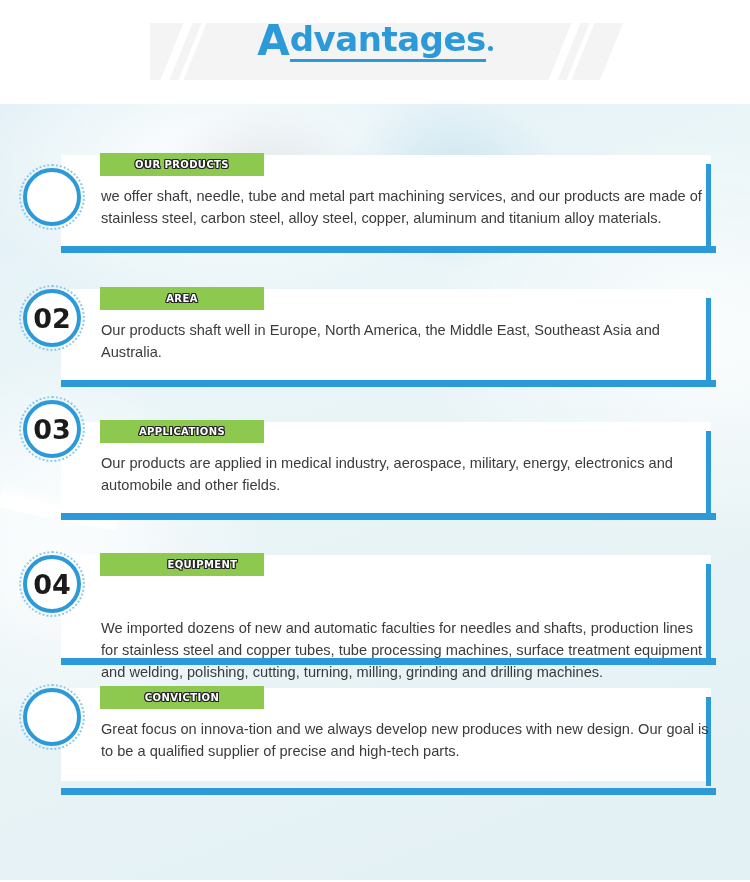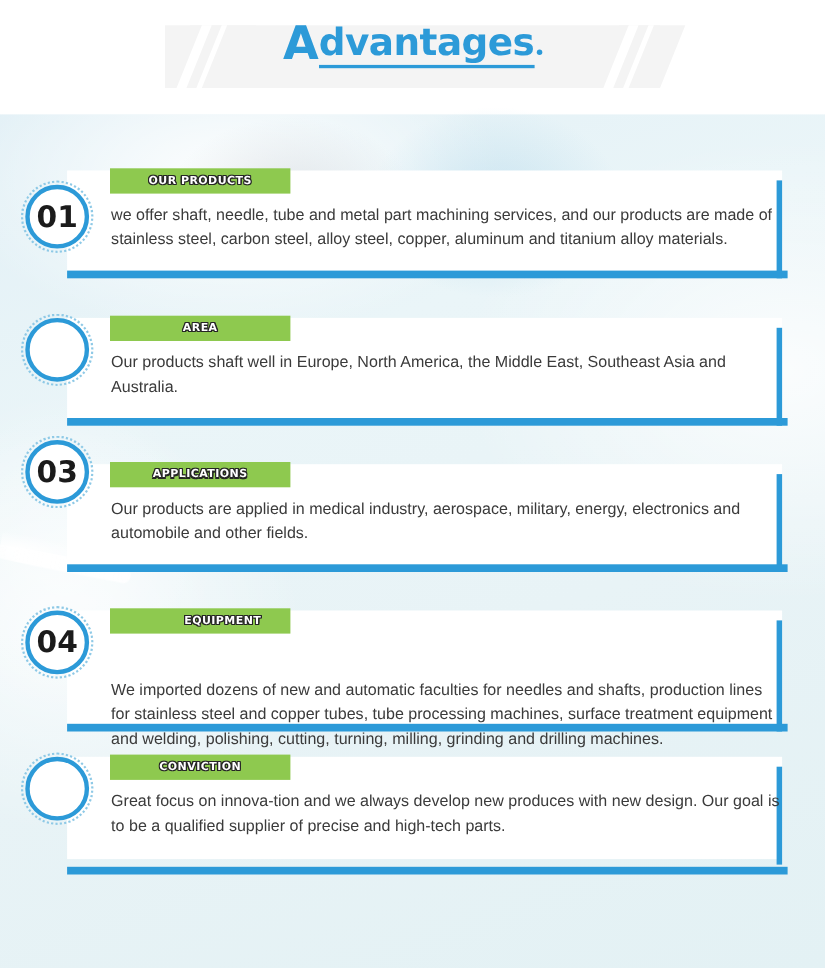--- a/index.html
+++ b/index.html
@@ -305,35 +305,35 @@
   </div>
 
   <div class="item" style="top:0">
     <div class="card" style="top:155px; width:650px; height:93px;"></div>
     <div class="card-rightbar" style="left:706px; top:164px; height:89px;"></div>
     <div class="card-bottombar" style="top:246px; width:655px;"></div>
 
     <div class="badge" style="top:164px;">
       <div class="badge-dots"></div>
       <div class="badge-ring"></div>
-      <div class="badge-num">01</div>
     </div>
 
     <div class="label" style="top:153px;">OUR PRODUCTS</div>
     <div class="body-text" style="top:185px;">we offer shaft, needle, tube and metal part machining services, and our products are made of stainless steel, carbon steel, alloy steel, copper, aluminum and titanium alloy materials.</div>
   </div>
 
   <div class="item" style="top:0">
     <div class="card" style="top:289px; width:650px; height:93px;"></div>
     <div class="card-rightbar" style="left:706px; top:298px; height:89px;"></div>
     <div class="card-bottombar" style="top:380px; width:655px;"></div>
 
     <div class="badge" style="top:285px;">
       <div class="badge-dots"></div>
       <div class="badge-ring"></div>
+      <div class="badge-num">02</div>
     </div>
 
     <div class="label" style="top:287px;">AREA</div>
     <div class="body-text" style="top:319px;">Our products shaft well in Europe, North America, the Middle East, Southeast Asia and Australia.</div>
   </div>
 
   <div class="item" style="top:0">
     <div class="card" style="top:422px; width:650px; height:93px;"></div>
     <div class="card-rightbar" style="left:706px; top:431px; height:89px;"></div>
     <div class="card-bottombar" style="top:513px; width:655px;"></div>

